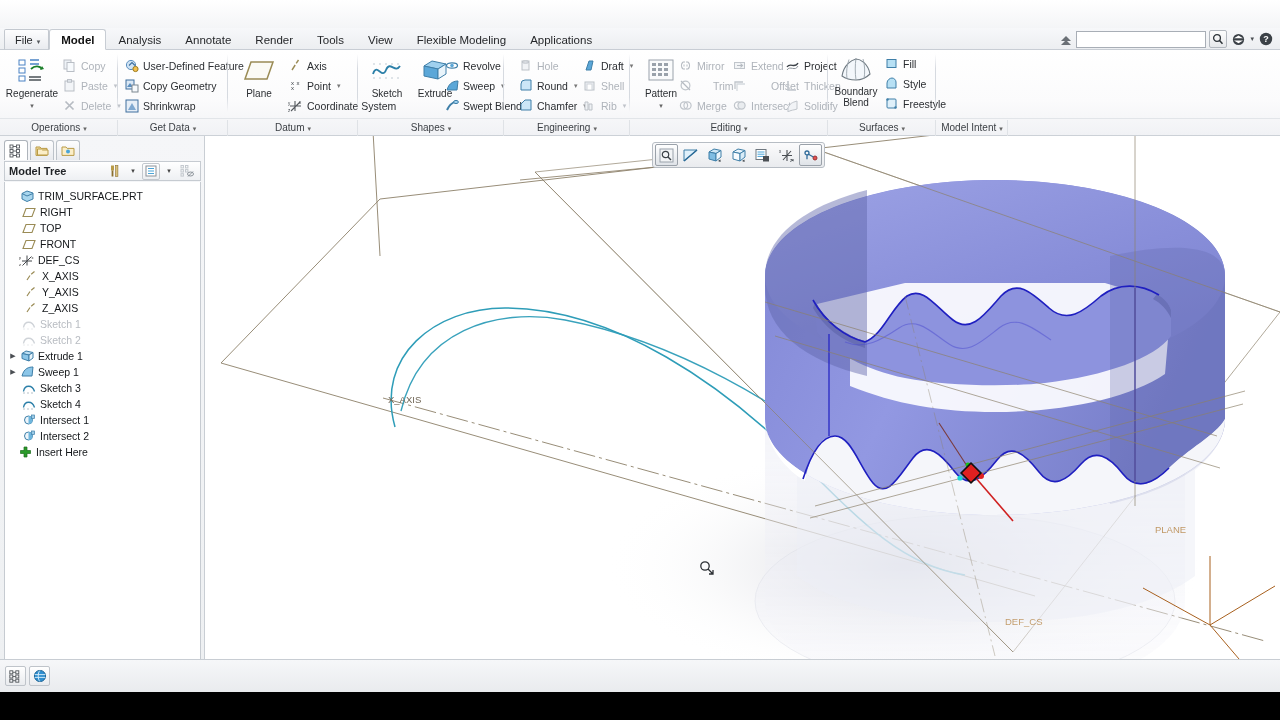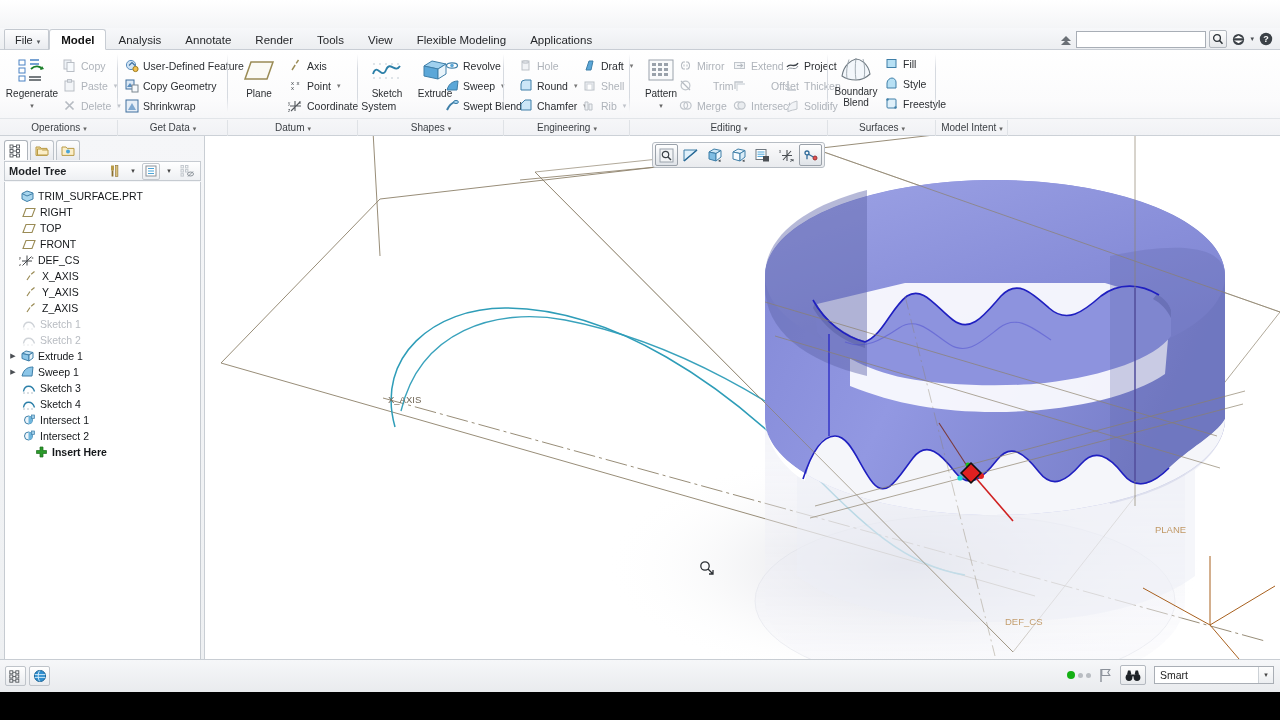--- a/index.html
+++ b/index.html
@@ -871,21 +871,21 @@
       <div class="trow" style="padding-left:16px;">
         <span class="ico">
           <svg width="13" height="12" viewBox="0 0 13 12">
               <circle cx="5.5" cy="6" r="4" fill="#eef5fa" stroke="#3f7fa8"></circle>
               <path d="M5.5 2a4 4 0 010 8z" fill="#6fb6dd"></path>
               <rect x="8.5" y="1" width="3" height="3.5" fill="#9ccbe6" stroke="#3f7fa8" stroke-width="0.7"></rect>
             </svg>
         </span>
         <span class="lbl">Intersect 2</span>
       </div>
-      <div class="trow" style="padding-left:28px;font-weight:bold;">
+      <div class="trow" style="padding-left:12px;">
         <span class="ico">
           <svg width="13" height="12" viewBox="0 0 13 12">
               <path d="M5 1h3v3.5h3.5v3H8V11H5V7.5H1.5v-3H5z" fill="#2a9a2a" stroke="#1d6b1d" stroke-width="0.7"></path>
             </svg>
         </span>
         <span class="lbl">Insert Here</span>
       </div>
 
     </div>
   </div>
@@ -1197,39 +1197,16 @@
       </div>
       <div class="sb-ic">
         <svg width="14" height="14" viewBox="0 0 14 14">
             <circle cx="7" cy="7" r="5.6" fill="#2f8fd0" stroke="#1e6596"></circle>
             <path d="M7 1.4c-2.4 2.4-2.4 8.8 0 11.2M1.6 5.6h10.8M1.6 8.4h10.8" stroke="#dff0fb" fill="none" stroke-width="0.9"></path>
           </svg>
       </div>
     </div>
 
 
-    <div class="sb-right">
-      <div class="leds">
-        <span class="led" style="background:#14b014;"></span>
-        <span class="led" style="width:5px;height:5px;background:#b9bdc2;"></span>
-        <span class="led" style="width:5px;height:5px;background:#b9bdc2;"></span>
-      </div>
-      <svg width="13" height="15" viewBox="0 0 13 15">
-        <path d="M2 1v13" stroke="#8a9099" stroke-width="1.4"></path>
-          <path d="M2.8 1.5h8l-2 3 2 3h-8z" fill="none" stroke="#8a9099" stroke-width="1.1"></path>
-      </svg>
-      <div class="binoc">
-        <svg width="16" height="13" viewBox="0 0 16 13">
-            <circle cx="4" cy="8.5" r="3.4" fill="#1d2226"></circle>
-            <circle cx="12" cy="8.5" r="3.4" fill="#1d2226"></circle>
-            <path d="M3 1.5h2.4l1 4H2zM10.6 1.5H13l1 4h-4.4z" fill="#1d2226"></path>
-            <rect x="6.6" y="5.5" width="2.8" height="2" fill="#1d2226"></rect>
-          </svg>
-      </div>
-      <div class="smartsel">
-        <span>Smart</span>
-        <span class="dd">▾</span>
-      </div>
-    </div>
   </div>
 
   <div class="blackbar"></div>
 </div>
 
 </body></html>

